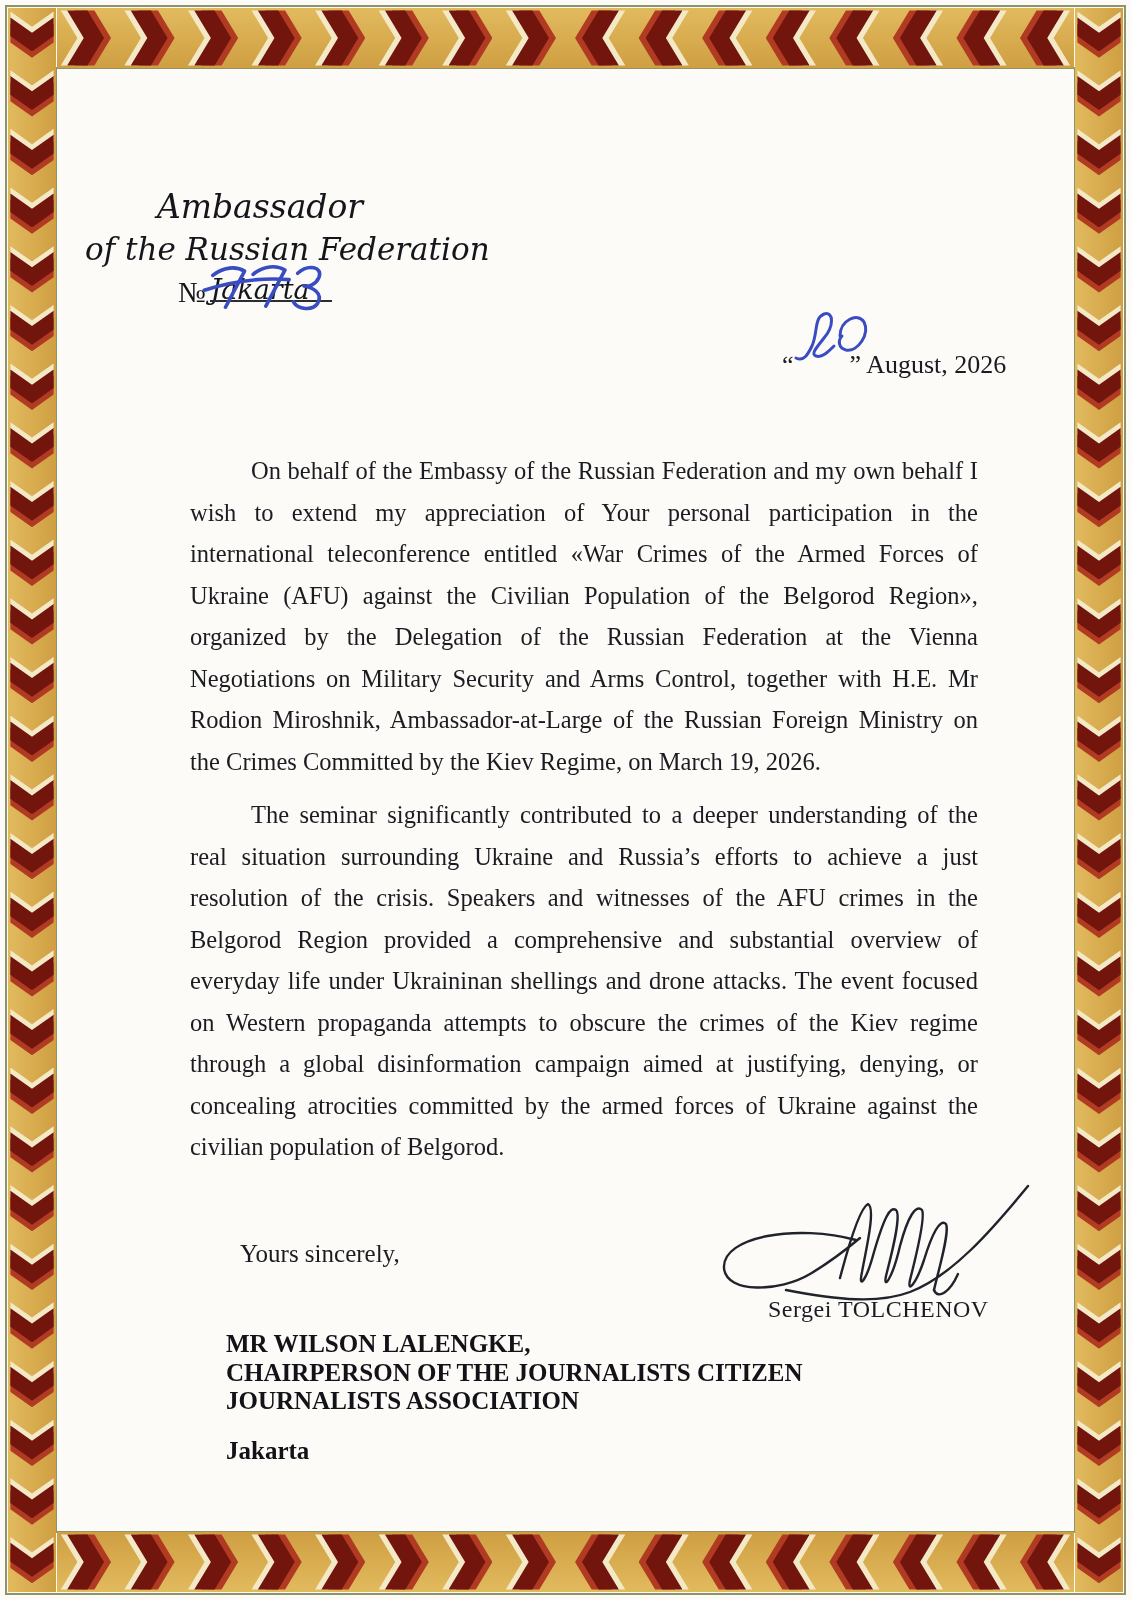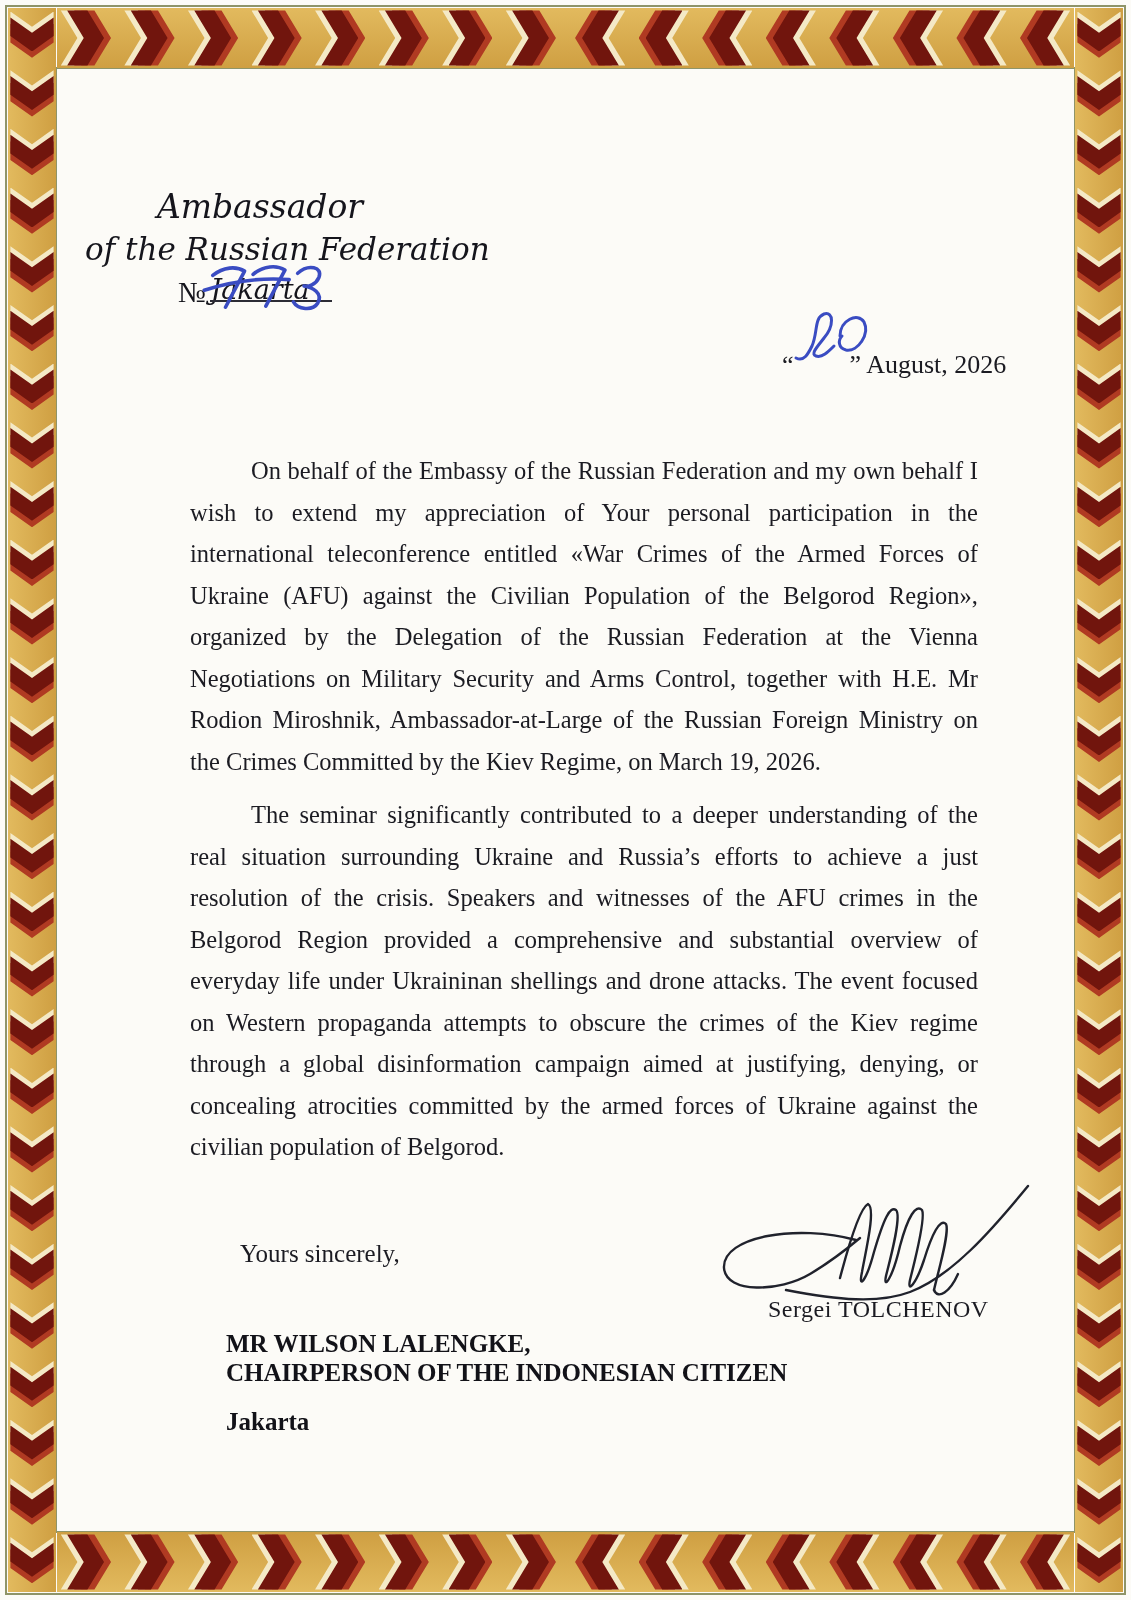--- a/index.html
+++ b/index.html
@@ -548,17 +548,18 @@
       <path d="M158,62 C100,46 24,58 26,90 C28,116 82,114 112,96 C134,83 150,70 162,60"></path>
       <path d="M142,100 C152,62 162,30 170,26 C178,30 168,72 164,94 C160,112 168,104 176,74 C186,40 192,28 198,32 C204,38 192,82 188,98 C185,112 194,102 202,68 C210,38 218,26 224,32 C228,40 216,86 212,102 C209,116 218,106 226,82 C234,56 242,40 248,46 C252,54 240,94 236,112"></path>
       <path d="M88,112 C140,122 180,126 212,114 C254,98 294,52 330,8"></path>
       <path d="M236,112 C240,122 252,114 260,96"></path>
     </svg>
   </div>
   <div class="signer">Sergei TOLCHENOV</div>
 
   <div class="recipient">
     <div>MR WILSON LALENGKE,</div>
-    <div>CHAIRPERSON OF THE INDONESIAN CITIZEN</div>
+    <div>CHAIRPERSON OF THE JOURNALISTS CITIZEN</div>
+    <div>JOURNALISTS ASSOCIATION</div>
     <div class="city">Jakarta</div>
   </div>
 
 </div>
 
 </body></html>

